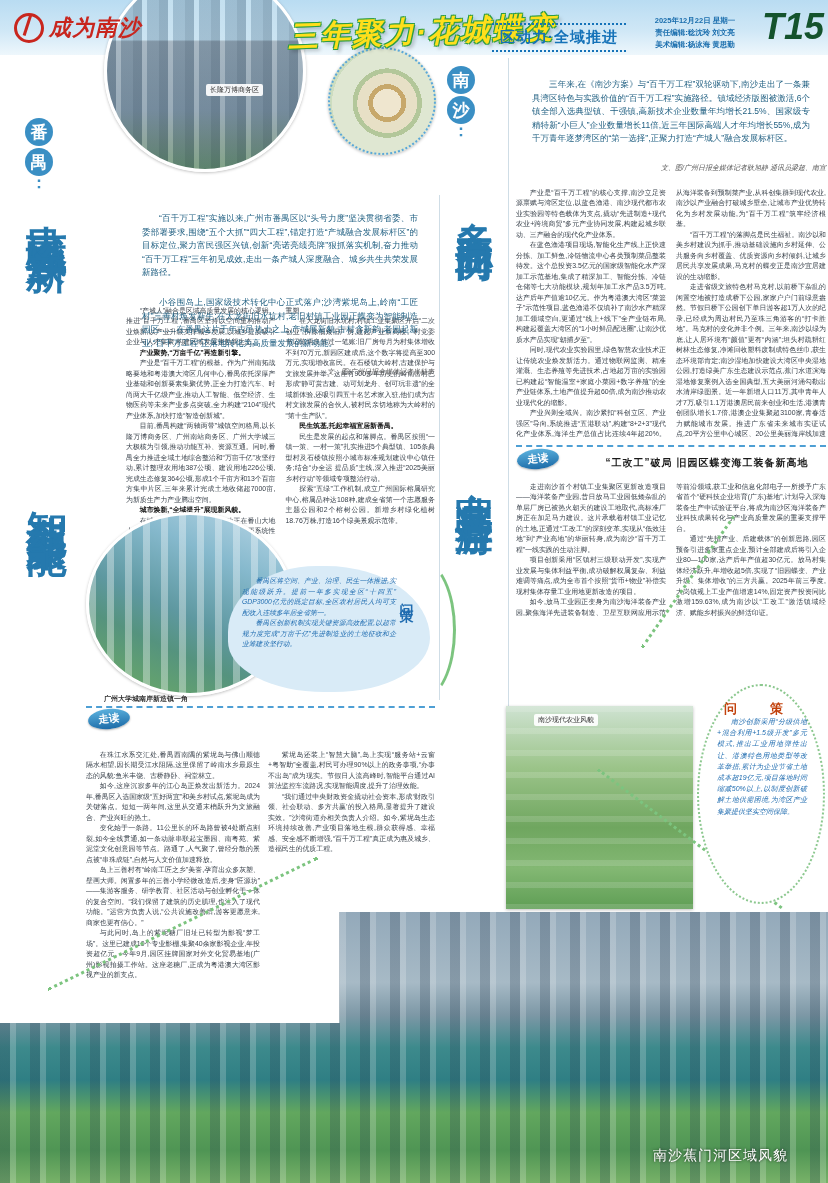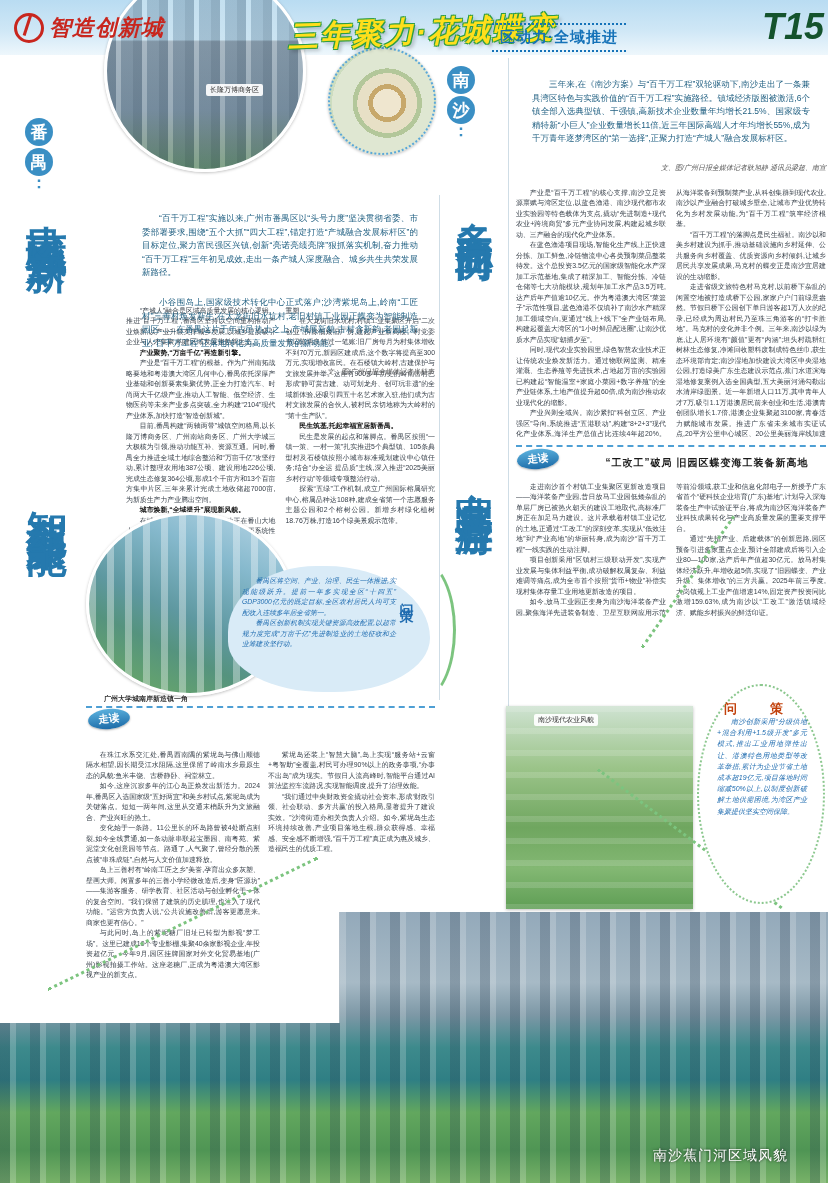--- a/index.html
+++ b/index.html
@@ -92,24 +92,29 @@
   .wence-ns p{margin:0;text-indent:2em;}
 </style>
 </head>
 <body>
 
 <div class="page">
 
   <div class="masthead"></div>
   <div class="logo-wrap">
     <div class="logo-ring"></div>
-    <div class="logo-text">智造创新城</div>
+    <div class="logo-text">成为南沙</div>
   </div>
   <div class="banner-title">三年聚力·花城蝶变</div>
   <div class="banner-sub">区动力·全域推进</div>
+  <div class="dateblock">
+    <div>2025年12月22日 星期一</div>
+    <div>责任编辑:稔沈玲 刘文亮</div>
+    <div>美术编辑:杨泳海 黄思勤</div>
+  </div>
   <div class="pageno">T15</div>
 
   <div class="photo circ1"></div>
   <div class="photo circ2"></div>
   <div class="caption-box" style="left:206px;top:84px;">长隆万博商务区</div>
 
   <div class="vrule" style="left:439px;top:195px;height:505px;"></div>
   <div class="vrule" style="left:508px;top:58px;height:848px;"></div>
 
   <div class="badge" style="left:25px;top:118px;">

